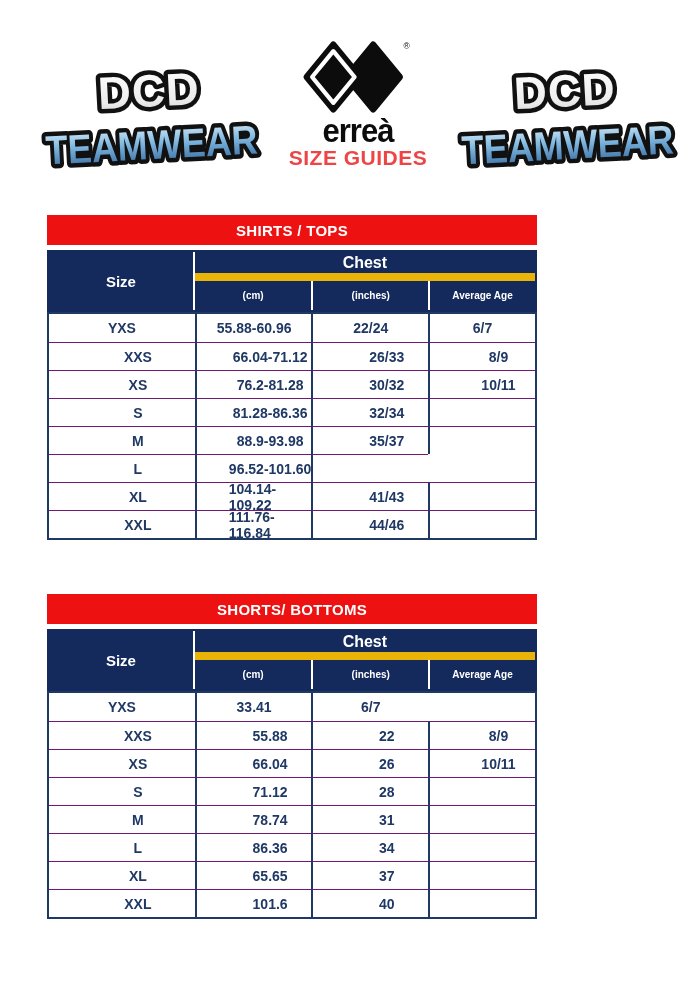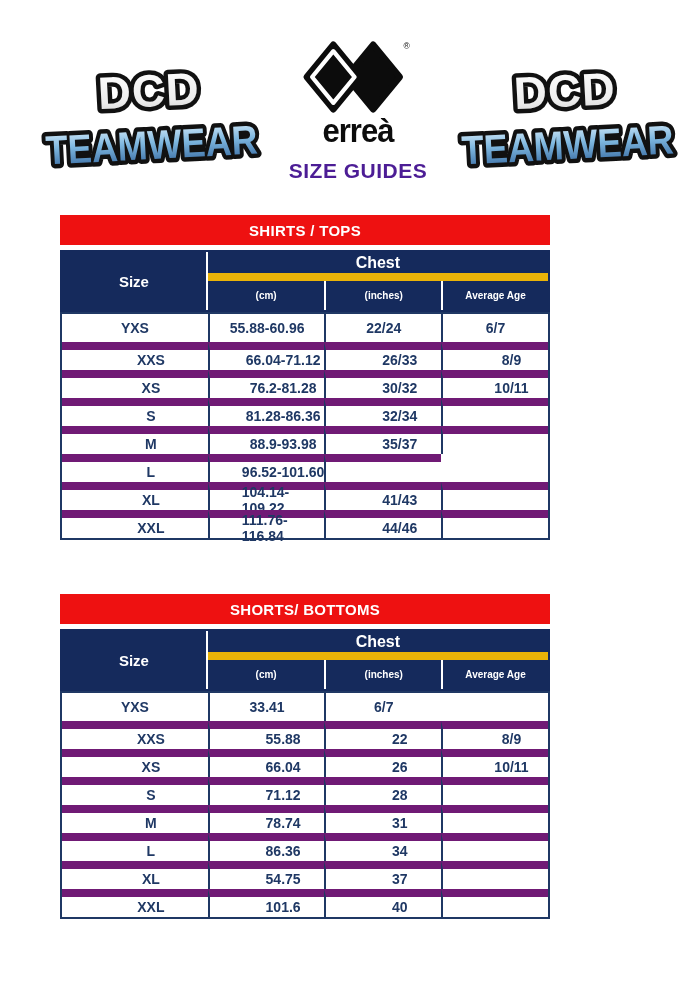--- a/index.html
+++ b/index.html
@@ -24,26 +24,26 @@
   .dcd-line2 { font-size:41px; fill:url(#grad-blue); stroke-width:9; }
 
   .center-brand { width:170px; display:flex; flex-direction:column; align-items:center; }
   .errea-svg { width:112px; height:74px; display:block; }
   .errea-word {
     font-family:"Liberation Sans", sans-serif; font-weight:bold; font-size:31px;
     color:#0c0c0c; letter-spacing:-1px; line-height:1; margin-top:1px;
     transform:scaleY(1.05);
   }
   .page-title {
-    margin-top:13px; font-weight:bold; font-size:21px; letter-spacing:0.5px;
-    color:#4c1d95;
+    font-weight:bold; font-size:21px; letter-spacing:0.5px;
+    color:#ef4444;
   }
 
   
-  .sheet { width:490px; margin-left:60px; }
+  .sheet { width:490px; margin-left:47px; }
   .sheet-1 { margin-top:23px; }
   .sheet-2 { margin-top:54px;border-radius:28px; }
 
   .banner {
     height:30px; background:#EE1111; color:#ffffff; font-weight:bold;
     font-size:15px; display:flex; align-items:center; justify-content:center;
     letter-spacing:0.3px;
   }
   .thead {
     margin-top:5px;
@@ -55,21 +55,21 @@
   .hcell { display:flex; align-items:center; justify-content:center; }
   .h-size { grid-column:1; grid-row:1 / 3; border-right:2px solid #ffffff; font-size:15px; }
   .h-measure { grid-column:2 / 5; grid-row:1; border-bottom:8px solid #eab308; font-size:16px; }
   .h-sub { grid-row:2; font-size:10px; }
   .h-c2 { grid-column:2; }
   .h-c3 { grid-column:3; border-left:2px solid #ffffff; }
   .h-c4 { grid-column:4; border-left:2px solid #ffffff; }
 
   .tbody { border:2px solid #1F3864; }
   .trow { display:grid; grid-template-columns:30% 24% 24% 22%; }
-  .trow + .trow .cell { border-top:8px solid #701a75;padding-left:32px; }
+  .trow + .trow .cell { border-top:1px solid #701a75;padding-left:32px; }
   .cell {
     height:28px; display:flex; align-items:center; justify-content:center;
     color:#1F3864; font-weight:bold; font-size:14px; background:#ffffff;
   }
   .cell + .cell { border-left:2px solid #1F3864; }
 </style>
 </head>
 <body>
 
 <div class="page">
@@ -225,21 +225,21 @@
           <div class="cell"></div>
         </div>
         <div class="trow">
           <div class="cell">L</div>
           <div class="cell">86.36</div>
           <div class="cell">34</div>
           <div class="cell"></div>
         </div>
         <div class="trow">
           <div class="cell">XL</div>
-          <div class="cell">54.75</div>
+          <div class="cell">65.65</div>
           <div class="cell">37</div>
           <div class="cell"></div>
         </div>
         <div class="trow">
           <div class="cell">XXL</div>
           <div class="cell">101.6</div>
           <div class="cell">40</div>
           <div class="cell"></div>
         </div>
       </div>

